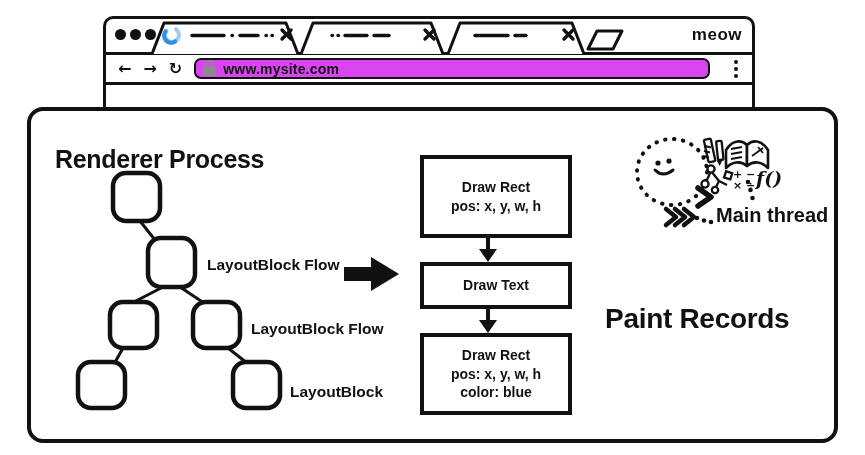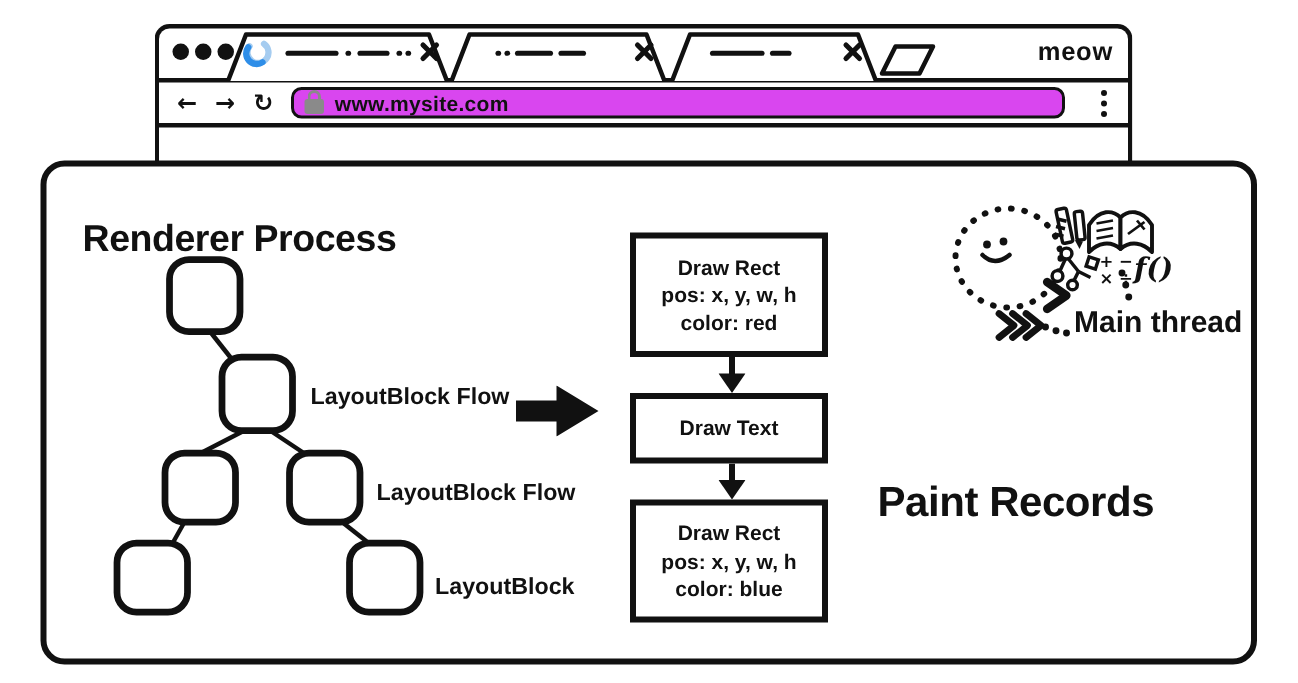--- a/index.html
+++ b/index.html
@@ -25,27 +25,27 @@
   .menudots{margin-left:auto;display:flex;flex-direction:column;gap:3px;padding-right:2px;}
   .menudots i{width:4px;height:4px;border-radius:50%;background:#111;display:block;}
   
   .panel{position:absolute;left:27px;top:107px;width:803px;height:328px;background:#fff;
          border:4px solid #111;border-radius:16px;z-index:2;}
   .panel-title{position:absolute;left:24px;top:10px;font-size:25px;font-weight:700;letter-spacing:-.3px;margin-top:24px;}
   .tree-svg{position:absolute;left:45px;top:58px;overflow:visible;}
   .tree-label{position:absolute;font-size:15.5px;font-weight:700;white-space:nowrap;}
   .tl1{left:176px;top:145px;} .tl2{left:220px;top:209px;} .tl3{left:259px;top:272px;}
   .big-arrow{position:absolute;left:313px;top:146px;}
-  .pbox{position:absolute;left:389px;width:132px;border:4.5px solid #111;background:#fff;
+  .pbox{position:absolute;left:389px;width:152px;border:4.5px solid #111;background:#fff;
         box-sizing:border-box;display:flex;flex-direction:column;justify-content:center;
         text-align:center;font-size:14px;font-weight:700;line-height:18.5px;}
   .pb1{top:44px;height:83px;} .pb2{top:151px;height:47px;align-items:center;} .pb3{top:222px;height:82px;}
   .down-arrow{position:absolute;left:448px;}
   .da1{top:127px;} .da2{top:198px;}
-  .paint-heading{position:absolute;left:554px;top:192px;font-size:28px;font-weight:700;letter-spacing:-.3px;margin-top:16px;}
+  .paint-heading{position:absolute;left:574px;top:192px;font-size:28px;font-weight:700;letter-spacing:-.3px;}
   .doodle{position:absolute;left:599px;top:19px;overflow:visible;}
   .mt-label{position:absolute;left:685px;top:93px;font-size:20px;font-weight:600;white-space:nowrap;}
 </style>
 </head>
 <body>
 
 <div class="stage">
 
   <div class="browser">
     <div class="tabstrip">
@@ -145,21 +145,20 @@
     <span class="tree-label tl2">LayoutBlock Flow</span>
     <span class="tree-label tl3">LayoutBlock</span>
 
     <svg class="big-arrow" width="56" height="34" viewBox="0 0 56 34">
       <polygon points="0,10 27,10 27,0 55,17 27,34 27,24 0,24" fill="#111"></polygon>
     </svg>
 
     <div class="pbox pb1">
       <div>Draw Rect</div>
       <div>pos: x, y, w, h</div>
-      <div>color: red</div>
     </div>
     <svg class="down-arrow da1" width="18" height="24" viewBox="0 0 18 24">
       <line x1="9" y1="0" x2="9" y2="13" stroke="#111" stroke-width="4"></line>
       <polygon points="0,11 18,11 9,24" fill="#111"></polygon>
     </svg>
     <div class="pbox pb2">
       <div>Draw Text</div>
     </div>
     <svg class="down-arrow da2" width="18" height="24" viewBox="0 0 18 24">
       <line x1="9" y1="0" x2="9" y2="13" stroke="#111" stroke-width="4"></line>

